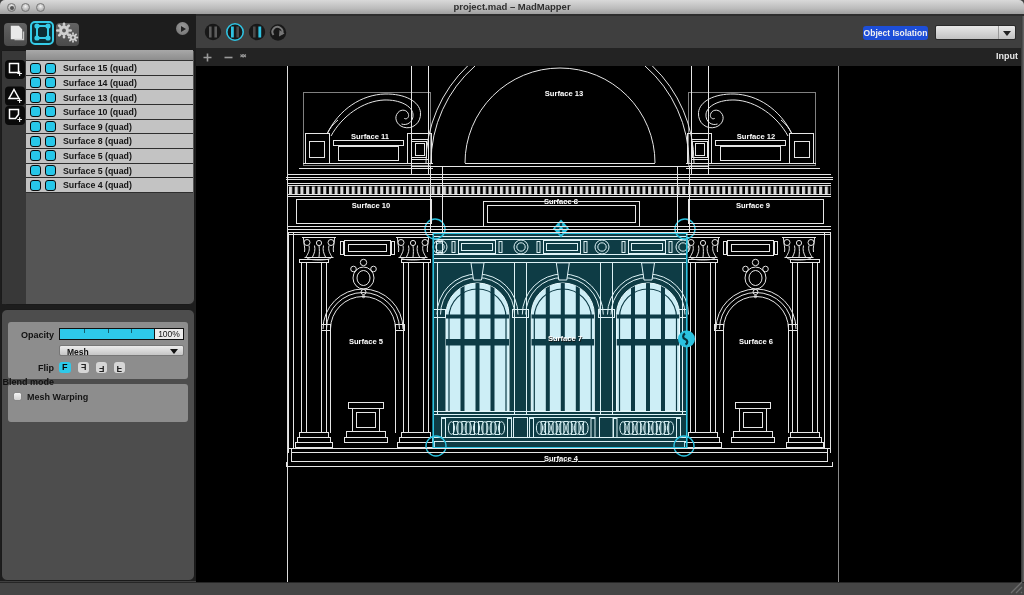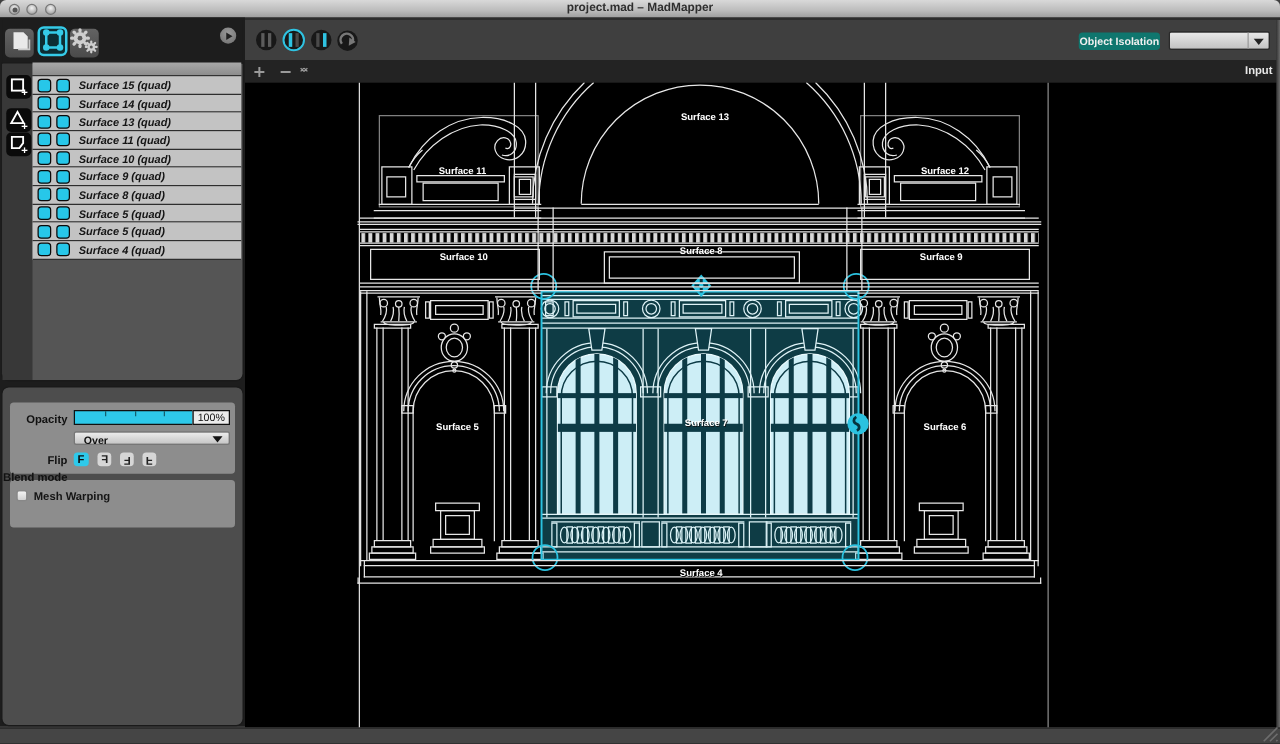--- a/index.html
+++ b/index.html
@@ -19,21 +19,21 @@
   #rtool{left:196px;top:16px;width:828px;height:32px;background:#3f3f3f;}
   #tsep{left:0;top:14px;width:1024px;height:2px;background:#2d2d2d;}
   #chead{left:196px;top:48px;width:828px;height:18px;background:#232323;
     color:#9a9a9a;font-size:11px;}
   #inputlbl{right:6px;top:51px;color:#e8e8e8;font-weight:bold;font-size:9px;}
   #canvas{left:196px;top:66px;width:826px;height:516px;background:#000;}
   #rightedge{left:1021px;top:16px;width:3px;height:566px;background:linear-gradient(to right,#333,#6a6a6a);}
   #statusbar{left:0;top:582px;width:1024px;height:13px;background:#454545;
     border-top:1px solid #262626;box-sizing:border-box;}
   
-  #objiso{left:863px;top:26px;width:65px;height:14px;background:#0f766e;
+  #objiso{left:863px;top:26px;width:65px;height:14px;background:#1d4ed8;
     border-radius:3px;color:#f0f0f0;font-size:8.5px;font-weight:bold;
     text-align:center;line-height:14px;}
   #isodrop{left:935px;top:25px;width:81px;height:15px;border-radius:2px;
     background:linear-gradient(#e8e8e8,#c2c2c2);border:1px solid #2a2a2a;
     box-sizing:border-box;}
   #isodrop .sep{position:absolute;right:16px;top:0;width:1px;height:13px;background:#999;}
   #isodrop .arr{position:absolute;right:4px;top:5px;width:0;height:0;
     border-left:4px solid transparent;border-right:4px solid transparent;
     border-top:5px solid #222;}
   
@@ -44,21 +44,21 @@
   #qbtn{left:30px;top:21px;width:24px;height:24px;border-radius:5px;
     background:#0d2d33;border:2px solid #35cbe8;box-sizing:border-box;}
   #playbtn{left:176px;top:22px;width:13px;height:13px;border-radius:50%;
     background:radial-gradient(circle at 50% 35%,#9a9a9a,#6e6e6e);}
   #playbtn:after{content:"";position:absolute;left:5px;top:3.5px;width:0;height:0;
     border-left:5px solid #222;border-top:3px solid transparent;border-bottom:3px solid transparent;}
   
   #listpanel{left:1px;top:50px;width:194px;height:255px;background:#555;
     border:1px solid #1a1a1a;border-radius:0 0 6px 6px;box-sizing:border-box;}
   #iconcol{left:2px;top:51px;width:24px;height:253px;background:#383838;}
-  #rows{left:26px;top:61px;width:167px;font-style:italic;}
+  #rows{left:26px;top:61px;width:167px;}
   .row{position:relative;width:167px;height:14.66px;background:#c3c3c3;
     border-bottom:1px solid #2e2e2e;box-sizing:border-box;}
   .row.sel{background:#27c7e9;}
   .row .cb{position:absolute;top:1.5px;width:11px;height:11px;border-radius:3px;
     background:#27c7e9;border:1.5px solid #0a0a0a;box-sizing:border-box;}
   .row .cb1{left:3.5px;} .row .cb2{left:18.5px;}
   .row .lab{position:absolute;left:37px;top:2.2px;font-size:8.8px;font-weight:bold;color:#151515;}
   #listhdr{left:26px;top:50px;width:167px;height:11px;
      background:linear-gradient(#a8a8a8,#8d8d8d);border-bottom:1px solid #333;box-sizing:border-box;}
   
@@ -188,25 +188,20 @@
         <div class="lab">Surface 14 (quad)</div>
       </div>
       <div class="row">
         <div class="cb cb1"></div>
         <div class="cb cb2"></div>
         <div class="lab">Surface 13 (quad)</div>
       </div>
       <div class="row">
         <div class="cb cb1"></div>
         <div class="cb cb2"></div>
-        <div class="lab">Surface 11 (quad)</div>
-      </div>
-      <div class="row">
-        <div class="cb cb1"></div>
-        <div class="cb cb2"></div>
         <div class="lab">Surface 10 (quad)</div>
       </div>
       <div class="row">
         <div class="cb cb1"></div>
         <div class="cb cb2"></div>
         <div class="lab">Surface 9 (quad)</div>
       </div>
       <div class="row">
         <div class="cb cb1"></div>
         <div class="cb cb2"></div>
@@ -248,21 +243,21 @@
   <div class="innerbox abs" style="top:384px;height:38px;"></div>
   <div class="plbl abs" style="left:0;top:330px;width:54px;">Opacity</div>
   <div id="slider" class="abs">
       <i style="left:24px;"></i>
       <i style="left:48px;"></i>
       <i style="left:71px;"></i>
     </div>
   <div id="sval" class="abs">100%</div>
   <div class="plbl abs" style="left:0;top:346.5px;width:54px;margin-top:30px;">Blend mode</div>
   <div id="drop" class="abs">
-      <span>Over</span>
+      <span>Mesh</span>
       <div class="arr"></div>
     </div>
   <div class="plbl abs" style="left:0;top:363px;width:54px;">Flip</div>
   <div class="fbtn on abs" style="left:59px;">F</div>
   <div class="fbtn abs" style="left:77.5px;"><span style="display:inline-block;transform:scaleX(-1);">F</span></div>
   <div class="fbtn abs" style="left:95.5px;"><span style="display:inline-block;transform:scale(-1,-1);">F</span></div>
   <div class="fbtn abs" style="left:113.5px;"><span style="display:inline-block;transform:scaleY(-1);">F</span></div>
   <div id="meshcb" class="abs"></div>
   <div id="meshlbl" class="abs">Mesh Warping</div>
 

